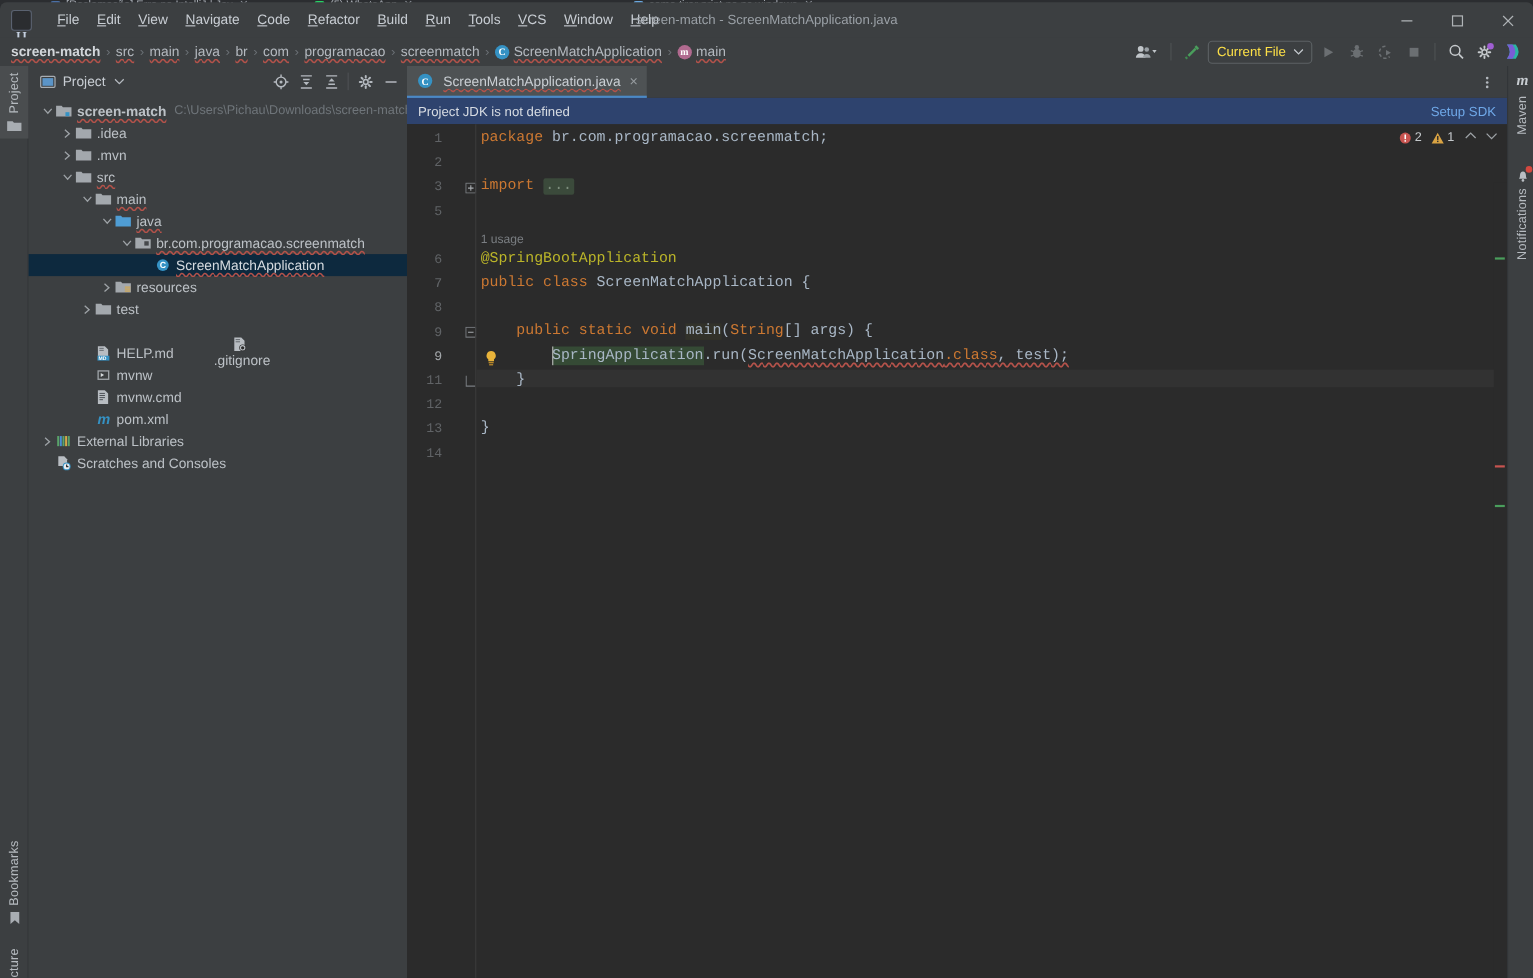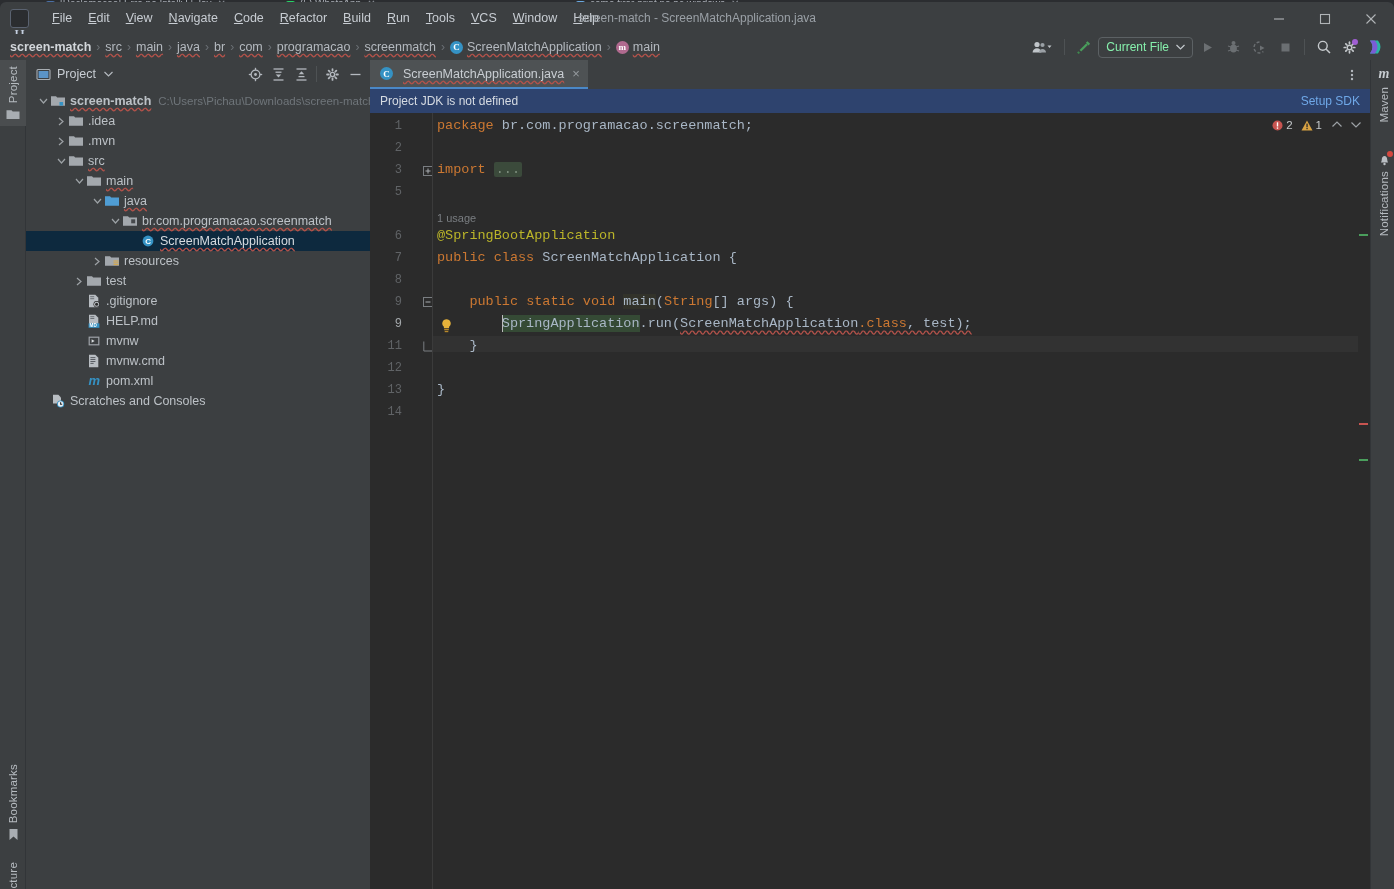--- a/index.html
+++ b/index.html
@@ -46,21 +46,21 @@
            align-items:center; justify-content:center; font-size:9px; color:#fff; font-weight:bold;
            font-family:"Liberation Serif", serif; }
   .cicon.cls { background:#3592c4; }
   .cicon.mth { background:#b06a8f; }
 
   
   .topright { position:absolute; right:6px; top:34px; height:26px; display:flex; align-items:center; gap:2px; }
   .tbtn { width:24px; height:22px; display:flex; align-items:center; justify-content:center; border-radius:3px; }
   .divider-v { width:1px; height:16px; background:#4e5254; margin:0 5px; }
   .runcfg { height:21px; border:1px solid #5c6164; border-radius:4px; display:flex; align-items:center;
-            padding:0 7px; gap:7px; font-size:12px; color:#86efac; }
+            padding:0 7px; gap:7px; font-size:12px; color:#fde047; }
   .badge-dot { position:absolute; right:4px; top:3px; width:6px; height:6px; border-radius:50%; background:#a05fd3; }
 
   
   .leftbar { position:absolute; left:0; top:60px; width:26px; height:829px; background:#3c3f41;
              border-right:1px solid #323538; }
   .vtab { position:absolute; left:0; width:26px; display:flex; flex-direction:column; align-items:center;
           padding:6px 0; gap:5px; }
   .vtab .vtext { writing-mode:vertical-rl; transform:rotate(180deg); font-size:11.5px; color:#b6bbc0;
                  letter-spacing:.2px; white-space:nowrap; }
   .vtab.sel { background:#4a4d4f; }
@@ -528,21 +528,21 @@
               <path d="M2 1L6 4.5L2 8" fill="none" stroke="#9da2a6" stroke-width="1.2"></path>
             </svg>
           </span>
           <span class="nicon">
             <svg width="16" height="16" viewBox="0 0 16 16">
               <path d="M1 3.2h5l1.2 1.4h7.8v8.2H1z" fill="#a3a8ad"></path>
             </svg>
           </span>
           <span class="nlabel">test</span>
         </div>
-        <div class="node" style="padding-left: 46px;">
+        <div class="node" style="padding-left: 46px; flex-direction: column;">
           <span class="arrow"></span>
           <span class="nicon">
             <svg width="16" height="16" viewBox="0 0 16 16">
               <path d="M3 1.8h6.3l3 3v9.4H3z" fill="#b8bdc2"></path>
               <rect x="4.2" y="3.2" width="4" height="1" fill="#6c7176"></rect>
               <rect x="4.2" y="5.2" width="4" height="1" fill="#6c7176"></rect>
               <circle cx="10.6" cy="11.2" r="3.1" fill="#2b2b2b"></circle>
               <circle cx="10.6" cy="11.2" r="2.5" fill="#b8bdc2"></circle>
               <circle cx="10.6" cy="11.2" r="1.5" fill="#2b2b2b"></circle>
             </svg>
@@ -587,20 +587,37 @@
           <span class="nlabel">mvnw.cmd</span>
         </div>
         <div class="node" style="padding-left: 46px;">
           <span class="arrow"></span>
           <span class="nicon">
             <svg width="16" height="16" viewBox="0 0 16 16">
               <text x="2.6" y="12.2" fill="#3592c4" font-size="13" font-family="Liberation Sans, sans-serif" font-weight="bold" font-style="italic">m</text>
             </svg>
           </span>
           <span class="nlabel">pom.xml</span>
+        </div>
+        <div class="node" style="padding-left: 10px;">
+          <span class="arrow">
+            <svg width="8" height="9" viewBox="0 0 8 9">
+              <path d="M2 1L6 4.5L2 8" fill="none" stroke="#9da2a6" stroke-width="1.2"></path>
+            </svg>
+          </span>
+          <span class="nicon">
+            <svg width="16" height="16" viewBox="0 0 16 16">
+              <rect x="2" y="3.4" width="1.8" height="9.2" fill="#5aa469"></rect>
+              <rect x="4.4" y="3.4" width="1.8" height="9.2" fill="#4a8fd4"></rect>
+              <rect x="6.8" y="3.4" width="1.8" height="9.2" fill="#5aa469"></rect>
+              <rect x="9.2" y="3.4" width="1.8" height="9.2" fill="#d6a84a"></rect>
+              <rect x="11.6" y="3.4" width="1.8" height="9.2" fill="#5aa469"></rect>
+            </svg>
+          </span>
+          <span class="nlabel">External Libraries</span>
         </div>
         <div class="node" style="padding-left: 10px;">
           <span class="arrow"></span>
           <span class="nicon">
             <svg width="16" height="16" viewBox="0 0 16 16">
               <path d="M3 1.8h5.4l2.6 2.6v6.2H3z" fill="#b8bdc2"></path>
               <circle cx="10.6" cy="11" r="3.6" fill="#3592c4"></circle>
               <circle cx="10.6" cy="11" r="2.7" fill="#e8edf2"></circle>
               <path d="M10.6 9.2v2h1.6" fill="none" stroke="#2b2b2b" stroke-width="1.1"></path>
             </svg>

